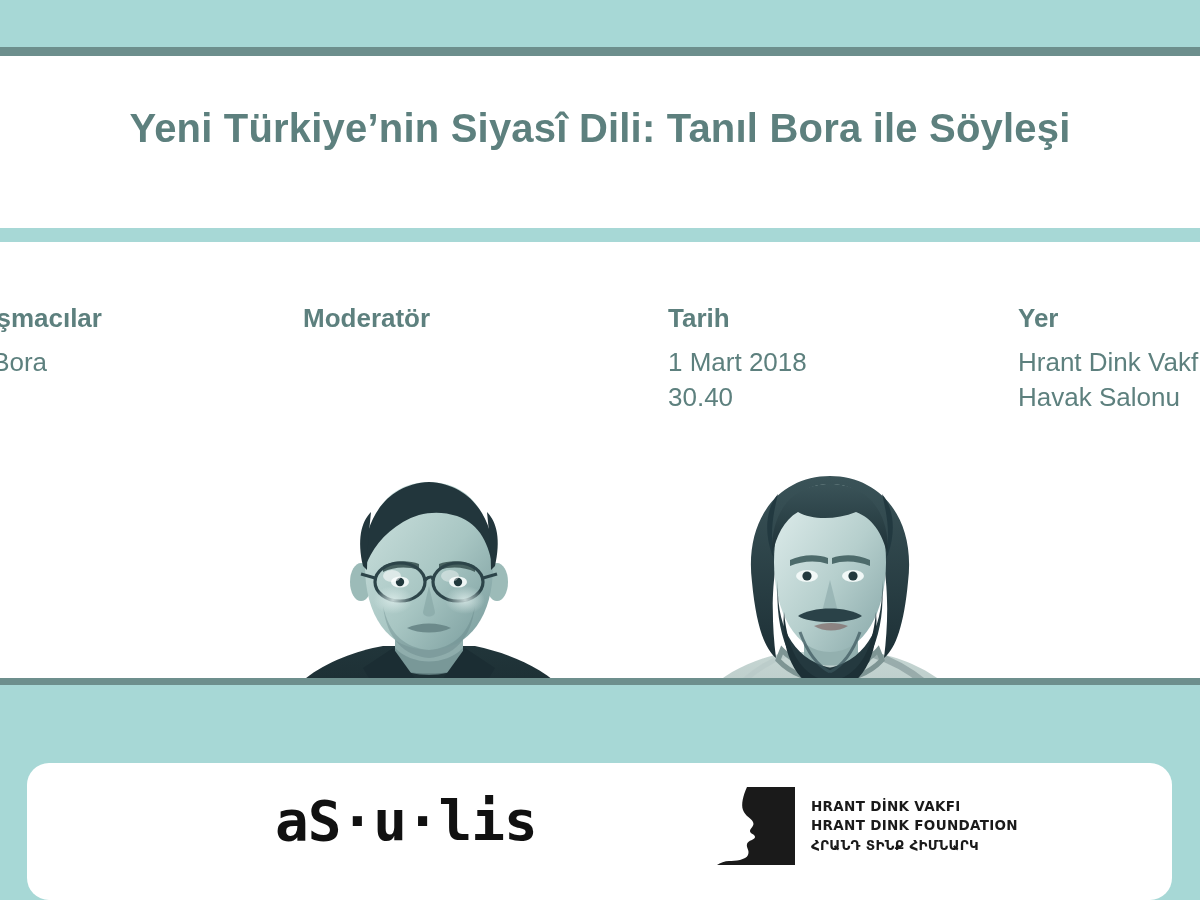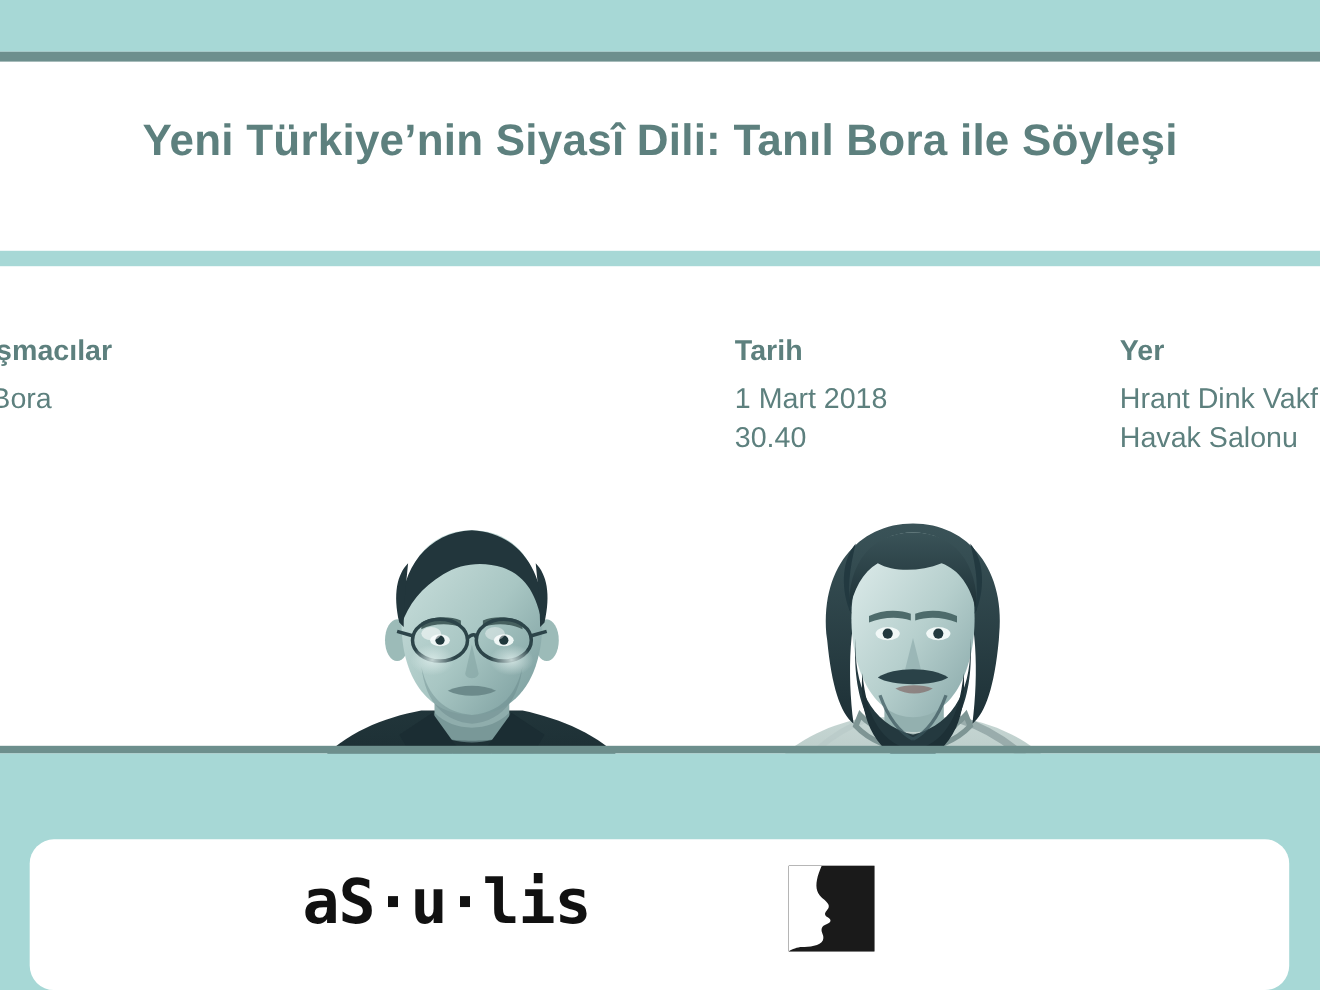--- a/index.html
+++ b/index.html
@@ -87,20 +87,21 @@
   <div class="band-teal-mid"></div>
 
   <div class="info-row">
 
     <div class="col col-1">
       <div class="col-label">Konuşmacılar</div>
       <div class="col-value">Tanıl Bora</div>
     </div>
 
     <div class="col col-2">
+      <div class="col-label">Moderatör</div>
     </div>
 
     <div class="col col-3">
       <div class="col-label">Tarih</div>
       <div class="col-value">1 Mart 2018</div>
       <div class="col-value">30.40</div>
     </div>
 
     <div class="col col-4">
       <div class="col-label">Yer</div>
@@ -244,18 +245,23 @@
         <span class="asulis-mark">aS·u·lis</span>
       </div>
 
       <div class="hdv">
         <div class="hdv-mark">
           <svg width="78" height="78" viewBox="0 0 78 78" xmlns="http://www.w3.org/2000/svg">
             <rect width="78" height="78" fill="#1a1a1a"></rect>
             <path d="M0 78 L0 0 L30 0 C26 9 24 17 26 23 C28 29 34 31 36 35 C38 39 33 41 33 44 C33 47 38 47 38 50 C38 53 31 53 30 57 C29 61 33 63 31 68 C29 73 18 74 12 74 C8 74 3 76 0 78 Z" fill="#ffffff"></path>
           </svg>
         </div>
+        <div class="hdv-text">
+          <div>HRANT DİNK VAKFI</div>
+          <div>HRANT DINK FOUNDATION</div>
+          <div class="hdv-arm">ՀՐԱՆԴ ՏԻՆՔ ՀԻՄՆԱՐԿ</div>
+        </div>
       </div>
 
     </div>
   </div>
 
 </div>
 
 </body></html>

